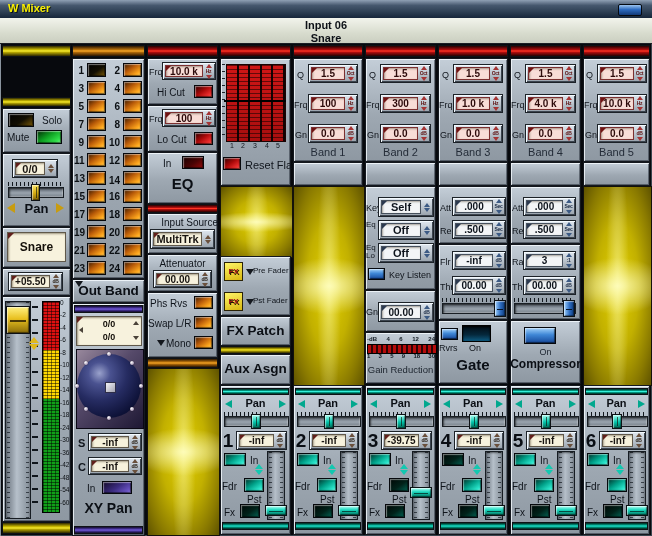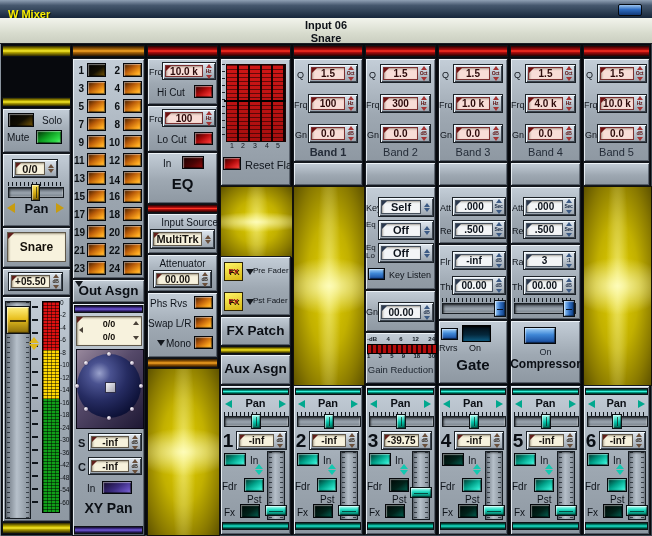--- a/index.html
+++ b/index.html
@@ -1,19 +1,19 @@
 <!DOCTYPE html>
 <html><head>
 <meta charset="utf-8">
 <style>
 html,body{margin:0;padding:0;background:#2c3036}
 #app{position:relative;width:652px;height:536px;background:#07090d;font-family:"Liberation Sans",sans-serif;overflow:hidden;user-select:none;box-shadow:inset 1px 1px 0 #8a949e,inset -1px -1px 0 #3a444e}
 .abs{position:absolute;box-sizing:border-box}
 .titlebar{position:absolute;left:0;top:0;width:652px;height:18px;background:linear-gradient(180deg,#8fa0b4 0%,#46586e 30%,#2e4054 65%,#16263a 100%);border-bottom:1px solid #000}
-.titletext{position:absolute;left:8px;top:8px;color:#f8ee00;font-weight:bold;font-size:11px;text-shadow:1px 1px 0 #0c141c}
+.titletext{position:absolute;left:8px;top:2px;color:#f8ee00;font-weight:bold;font-size:11px;text-shadow:1px 1px 0 #0c141c}
 .tbtn{position:absolute;right:10px;top:4px;width:22px;height:10px;background:linear-gradient(180deg,#9cc4ee,#2e6cc0 45%,#123a78);border:1px solid #060a10;border-radius:2px}
 .header{position:absolute;left:0;top:18px;width:652px;height:26px;background:linear-gradient(180deg,#f2f4ec,#d8dcce 60%,#caceC0);border-bottom:1px solid #1a1e24;text-align:center;font-size:11px;font-weight:bold;color:#0e1218;line-height:12.5px;padding-top:1px;box-sizing:border-box}
 .cell{position:absolute;background:linear-gradient(180deg,#c4ced8,#9ea8b2 55%,#8e98a2);border:1px solid #14181e;box-shadow:inset 1px 1px 0 rgba(246,251,255,.8),inset -1px -1px 0 rgba(40,48,58,.55);box-sizing:border-box}
 .cap{position:absolute;border:1px solid #0e1216;box-sizing:border-box}
 .cap.red{background:linear-gradient(180deg,#240202 0%,#a80c0c 35%,#ff3424 50%,#a80c0c 65%,#240202 100%)}
 .cap.yellow{background:linear-gradient(180deg,#2e2800 0%,#c4b400 35%,#f8ec30 50%,#b0a000 65%,#2e2800 100%)}
 .cap.orange{background:linear-gradient(180deg,#2a1602 0%,#b06c0a 35%,#f8a828 50%,#a86408 65%,#2a1602 100%)}
 .cap.teal{background:linear-gradient(180deg,#012018 0%,#00a890 38%,#34f0da 50%,#00a890 64%,#012018 100%)}
 .cap.purple{background:linear-gradient(180deg,#120a28 0%,#4c38a8 38%,#8068e0 50%,#4c38a8 64%,#120a28 100%)}
 .lbl{position:absolute;font-size:10px;color:#10151c;white-space:nowrap}
@@ -206,21 +206,21 @@
   <span class="onum" style="left:74px;top:245px;width:10px">21</span>
     <div class="btn orange" style="left:87px;top:243px;width:19px;height:14px"></div>
   <span class="onum" style="left:104px;top:245px;width:16px">22</span>
     <div class="btn orange" style="left:123px;top:243px;width:19px;height:14px"></div>
   <span class="onum" style="left:74px;top:263px;width:10px">23</span>
     <div class="btn orange" style="left:87px;top:261px;width:19px;height:14px"></div>
   <span class="onum" style="left:104px;top:263px;width:16px">24</span>
     <div class="btn orange" style="left:123px;top:261px;width:19px;height:14px"></div>
   <div class="cell" style="left:72px;top:279px;width:73px;height:24px"></div>
   <div class="vflag" style="left:75px;top:281px"></div>
-  <div class="ttl" style="left:72px;top:283px;width:73px;font-size:13.5px">Out Asgn</div>
+  <div class="ttl" style="left:72px;top:283px;width:73px;font-size:13.5px">Out Band</div>
   <div class="cell" style="left:72px;top:303px;width:73px;height:233px"></div>
   <div class="cap purple" style="left:74px;top:305px;width:69px;height:8px"></div>
   <div class="inset flagged" style="left:76px;top:316px;width:66px;height:30px"></div>
   <div style="position:absolute;left:76px;top:318px;width:66px;text-align:center;font-size:9px;font-weight:bold;color:#14100a;line-height:13px">
     <div>0/0</div>
     <div>0/0</div>
   </div>
   <div class="xyarr" style="left:79px;top:327px;border-top:3px solid transparent;border-bottom:3px solid transparent;border-right:4px solid #4a4238"></div>
   <div class="xyarr" style="left:133px;top:321px;border-left:3px solid transparent;border-right:3px solid transparent;border-bottom:4px solid #4a4238"></div>
   <div class="xyarr" style="left:133px;top:336px;border-left:3px solid transparent;border-right:3px solid transparent;border-top:4px solid #4a4238"></div>
@@ -366,21 +366,21 @@
     </div>
   <span class="lbl" style="left:295px;top:130px;font-size:9px">Gn</span>
   <div class="spin pink" style="left:308px;top:124px;width:50px;height:19px">
       <span class="sval">0.0</span>
       <span class="sctl">
         <i class="u"></i>
         <em>dB</em>
         <i class="d"></i>
       </span>
     </div>
-  <div class="ttl" style="left:293px;top:146px;width:70px;font-size:11px;font-weight:bold;color:#242c38">Band 1</div>
+  <div class="ttl" style="left:293px;top:146px;width:70px;font-size:11px;font-weight:normal;color:#242c38">Band 1</div>
   <div class="cell" style="left:293px;top:162px;width:70px;height:24px"></div>
 
   <div class="cap red" style="left:365px;top:45px;width:71px;height:12px"></div>
   <div class="cell" style="left:365px;top:58px;width:71px;height:104px"></div>
   <span class="lbl" style="left:369px;top:70px;font-size:9px">Q</span>
   <div class="spin pink" style="left:380px;top:64px;width:51px;height:19px">
       <span class="sval">1.5</span>
       <span class="sctl">
         <i class="u"></i>
         <em>Oct</em>

